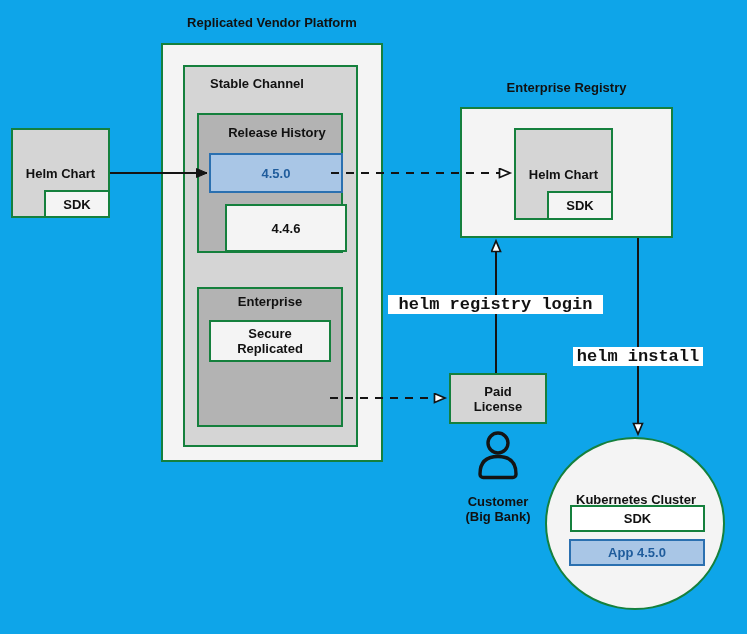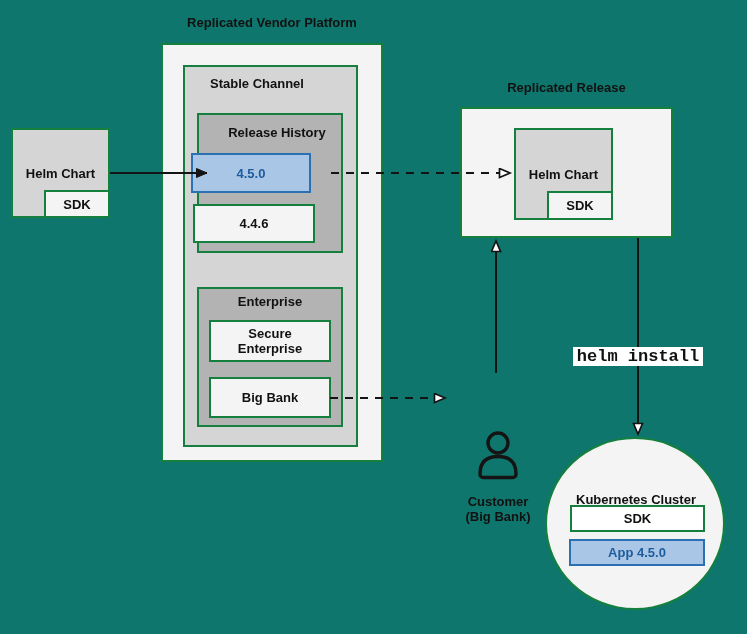--- a/index.html
+++ b/index.html
@@ -1,19 +1,19 @@
 <!DOCTYPE html>
 <html><head>
 <meta charset="utf-8">
 <style>
   html,body { margin:0; padding:0; background:#ffffff; }
   .canvas {
     position:relative; width:747px; height:634px;
     font-family:"Liberation Sans","DejaVu Sans",sans-serif;
-    color:#111; overflow:hidden; background:#0f766e;
+    color:#111; overflow:hidden; background:#0ea5e9;
   }
   .box { position:absolute; box-sizing:border-box; border:2px solid #15803d; }
   .lbl {
     position:absolute; font-weight:bold; font-size:13px; line-height:15px;
     text-align:center; white-space:pre-line; color:#111;
   }
   .centered { display:flex; align-items:center; justify-content:center;
     font-weight:bold; font-size:13px; line-height:15px; text-align:center;
     white-space:pre-line; }
   .fill-lightest { background:#f4f4f4; }
@@ -36,39 +36,40 @@
 <div class="canvas">
 
   <div class="lbl" style="left:161px; top:15px; width:222px;">Replicated Vendor Platform</div>
   <div class="box fill-lightest" style="left:161px; top:43px; width:222px; height:419px;"></div>
 
   <div class="box fill-light" style="left:183px; top:65px; width:175px; height:382px;"></div>
   <div class="lbl" style="left:183px; top:76px; width:148px;">Stable Channel</div>
 
   <div class="box fill-mid" style="left:197px; top:113px; width:146px; height:140px;"></div>
   <div class="lbl" style="left:197px; top:125px; width:160px;">Release History</div>
-  <div class="box blue-box centered" style="left:191px; top:153px; width:120px; height:40px;">4.5.0</div>
-  <div class="box fill-lightest centered" style="left:193px; top:204px; width:122px; height:39px;">4.4.6</div>
+  <div class="box blue-box centered" style="left:209px; top:153px; width:134px; height:40px;">4.5.0</div>
+  <div class="box fill-lightest centered" style="left:225px; top:204px; width:122px; height:48px;">4.4.6</div>
 
   <div class="box fill-mid" style="left:197px; top:287px; width:146px; height:140px;"></div>
   <div class="lbl" style="left:197px; top:294px; width:146px;">Enterprise</div>
   <div class="box fill-lightest centered" style="left:209px; top:320px; width:122px; height:42px;">Secure
-Enterprise</div>
-  <div class="box fill-lightest centered" style="left:209px; top:377px; width:122px; height:41px;">Big Bank</div>
+Replicated</div>
 
   <div class="box fill-light" style="left:11px; top:128px; width:99px; height:90px;"></div>
   <div class="lbl" style="left:11px; top:166px; width:99px;">Helm Chart</div>
   <div class="box fill-lightest centered" style="left:44px; top:190px; width:66px; height:28px;">SDK</div>
 
-  <div class="lbl" style="left:460px; top:80px; width:213px;">Replicated Release</div>
+  <div class="lbl" style="left:460px; top:80px; width:213px;">Enterprise Registry</div>
   <div class="box fill-lightest" style="left:460px; top:107px; width:213px; height:131px;"></div>
   <div class="box fill-light" style="left:514px; top:128px; width:99px; height:92px;"></div>
   <div class="lbl" style="left:514px; top:167px; width:99px;">Helm Chart</div>
   <div class="box fill-lightest centered" style="left:547px; top:191px; width:66px; height:29px;">SDK</div>
 
+  <div class="box fill-light centered" style="left:449px; top:373px; width:98px; height:51px;">Paid
+License</div>
 
   <div class="lbl" style="left:438px; top:494px; width:120px;">Customer
 (Big Bank)</div>
 
   <div class="box fill-lightest circle" style="left:545px; top:437px; width:180px; height:173px;"></div>
   <div class="lbl" style="left:551px; top:476px; width:170px;margin-top:16px;">Kubernetes Cluster</div>
   <div class="box fill-white centered" style="left:570px; top:505px; width:135px; height:27px;">SDK</div>
   <div class="box blue-box centered" style="left:569px; top:539px; width:136px; height:27px;">App 4.5.0</div>
 
   <svg class="svg-layer" width="747" height="634" viewBox="0 0 747 634">
@@ -90,15 +91,16 @@
     <path d="M496,373 V241" stroke="#141414" stroke-width="2" fill="none" marker-end="url(#mOpen)"></path>
     
     <path d="M638,238 V434" stroke="#141414" stroke-width="2" fill="none" marker-end="url(#mOpen)"></path>
     
     <g>
       <circle cx="498" cy="443" r="10" fill="none" stroke="#141414" stroke-width="3.4"></circle>
       <path d="M480,474 c0,-12.5 7,-17.5 18,-17.5 s18,5 18,17.5 v0.3 c0,1.8 -1.4,3.2 -3.2,3.2 h-29.6 c-1.8,0 -3.2,-1.4 -3.2,-3.2 z" fill="none" stroke="#141414" stroke-width="3.4" stroke-linejoin="round"></path>
     </g>
   </svg>
 
+  <div class="cmd" style="left:388px; top:295px; width:215px;">helm registry login</div>
   <div class="cmd" style="left:573px; top:347px; width:130px;">helm install</div>
 
 </div>
 
 </body></html>

